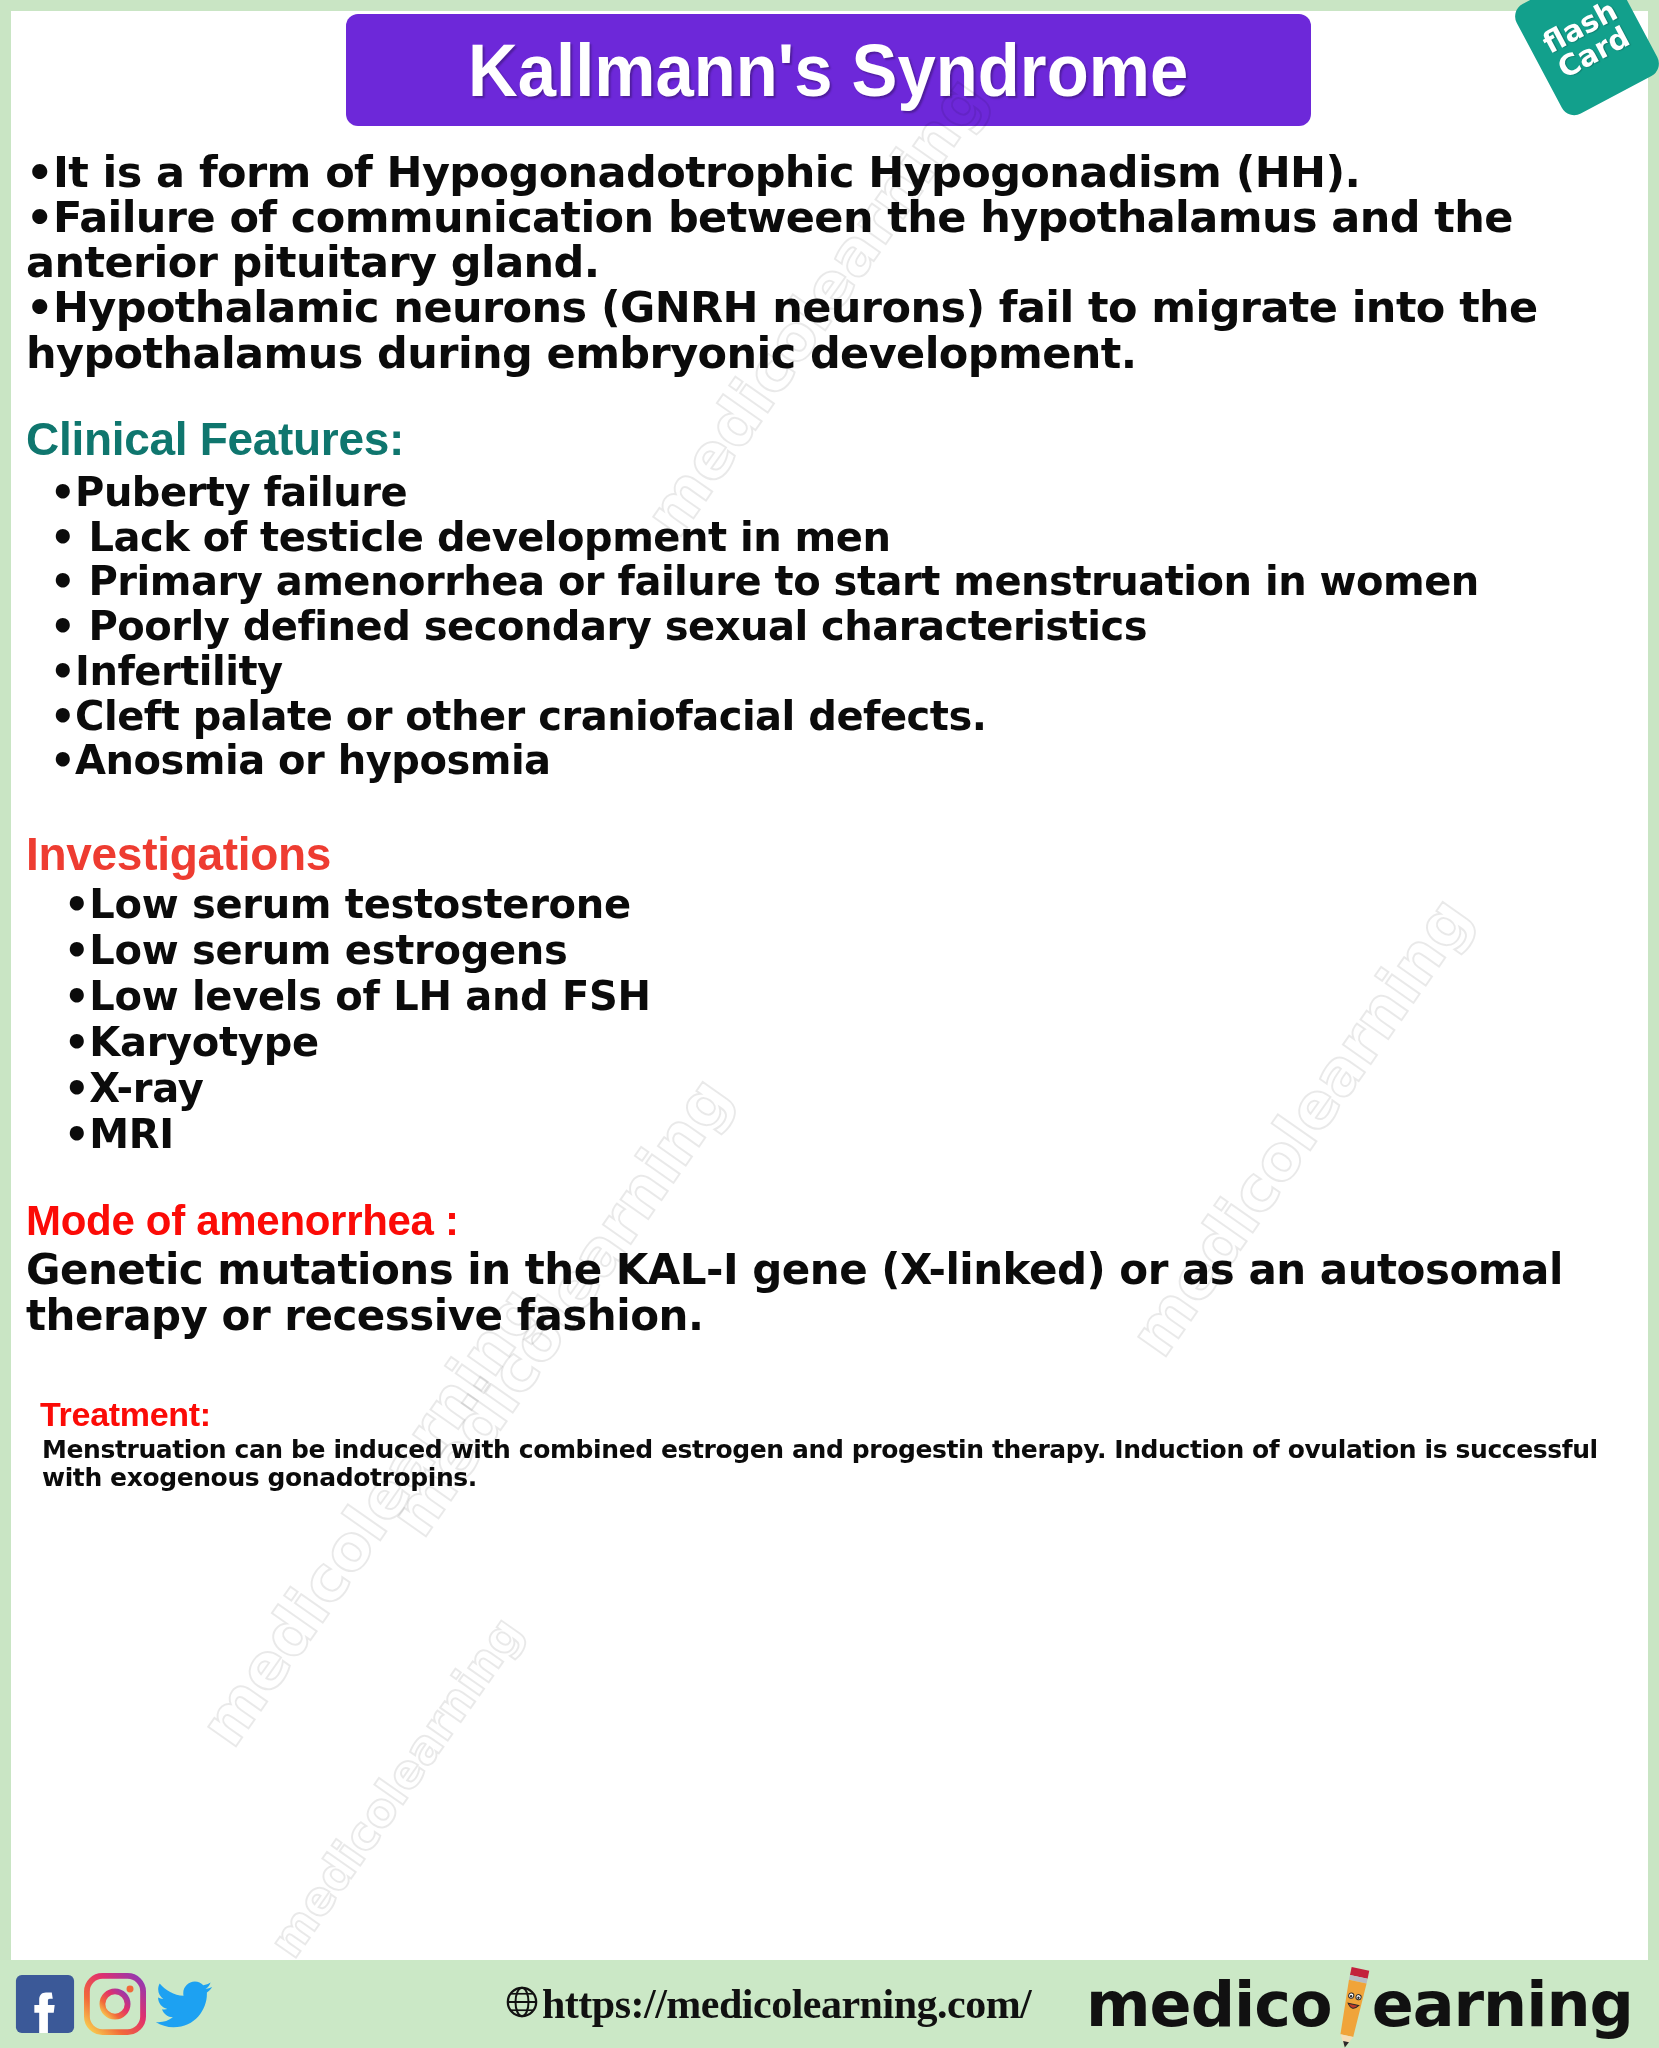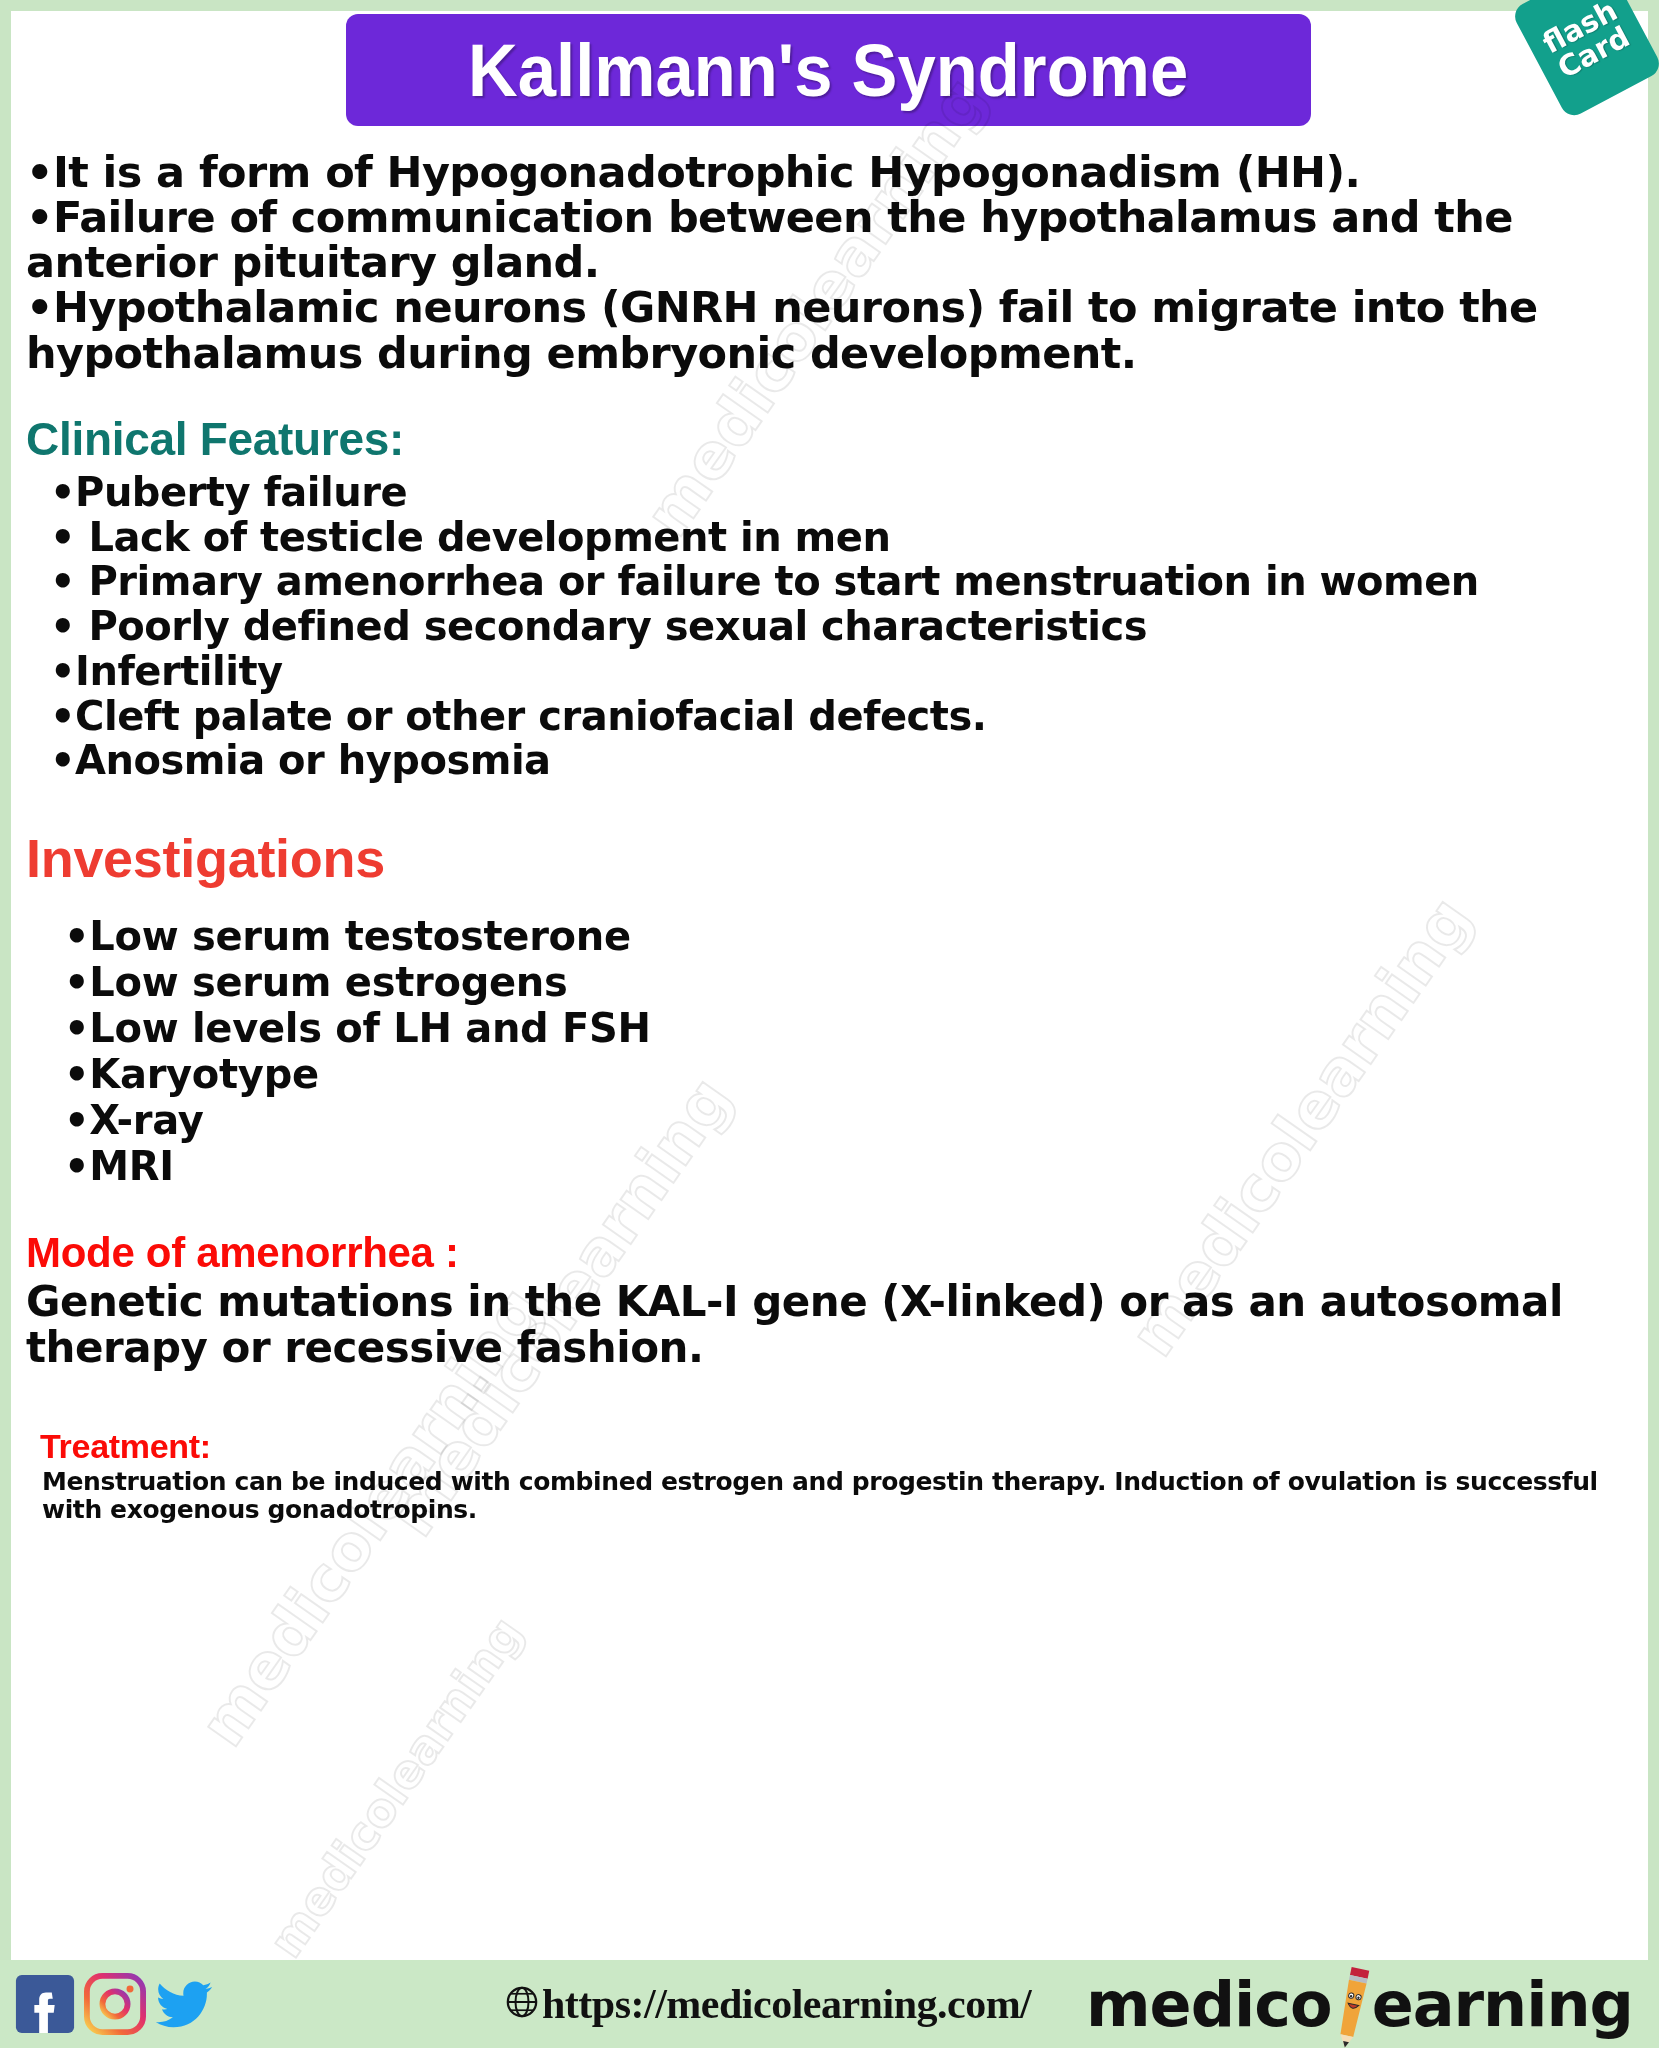--- a/index.html
+++ b/index.html
@@ -106,23 +106,23 @@
     font-family: "Liberation Sans Narrow", "Liberation Sans", sans-serif;
     font-weight: bold;
     letter-spacing: -0.3px;
   }
   .head-clinical {
     font-size: 46px;
     color: #0f766e;
     margin: 36px 0 4px 0;
   }
   .head-invest {
-    font-size: 54px;
+    font-size: 46px;
     color: #ee3c31;
-    margin: 44px 0 24px 0;
+    margin: 44px 0 0 0;
   }
   .head-mode {
     font-size: 42px;
     color: #fb0b07;
     margin: 40px 0 2px 0;
   }
   .head-treat {
     font-size: 34px;
     color: #fb0b07;
     margin: 56px 0 2px 14px;

